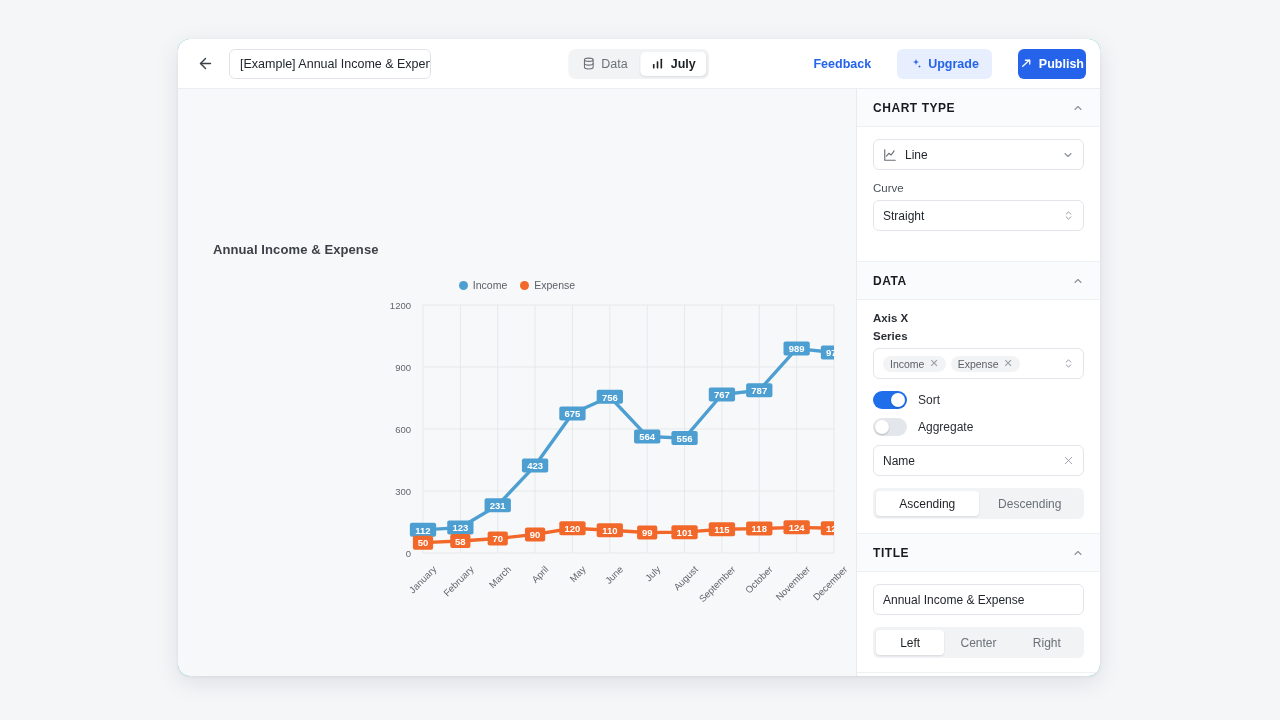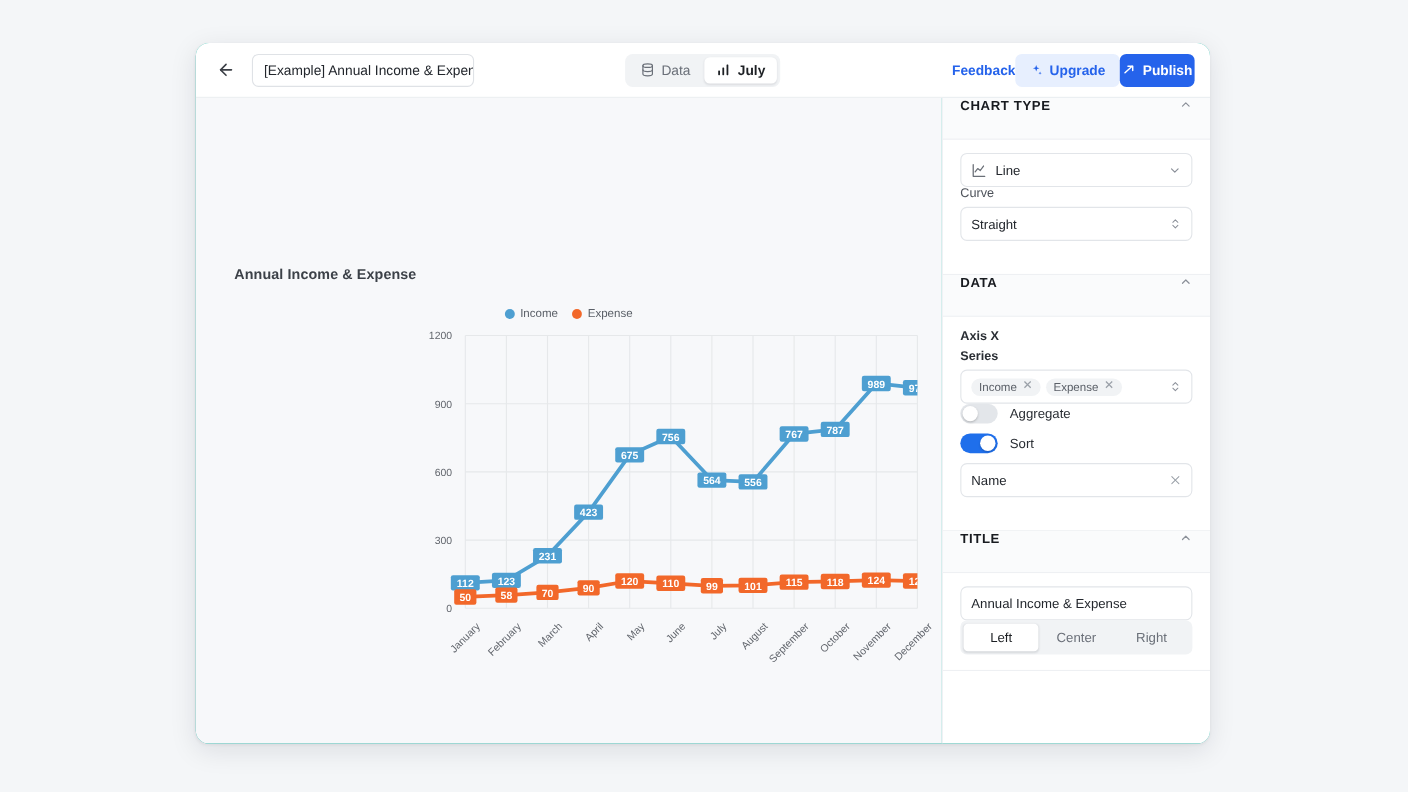--- a/index.html
+++ b/index.html
@@ -51,21 +51,21 @@
     display: flex; align-items: center; gap: 6px;
     height: 24px; padding: 0 11px; border-radius: 5px;
     font-size: 12.5px; color: #6b7079; cursor: pointer;
     white-space: nowrap;
   }
   .seg-item.active {
     background: #fff; color: #1d2024; font-weight: 600;
     box-shadow: 0 1px 2px rgba(17,24,39,.10);
   }
   #topbar-right {
-    margin-left: auto; display: flex; align-items: center; gap: 0;
+    margin-left: auto; display: flex; align-items: center; gap: 26px;
   }
   .feedback-link {
     font-size: 12.5px; font-weight: 600; color: #2563eb; cursor: pointer;
   }
   .btn-upgrade {
     display: flex; align-items: center; gap: 6px;
     height: 30px; padding: 0 13px; border-radius: 6px;
     background: #e7effe; color: #2563eb;
     font-size: 12.5px; font-weight: 700; cursor: pointer;
   }
@@ -94,37 +94,38 @@
   .legend-item { display: flex; align-items: center; gap: 5px; }
   .legend-dot { width: 9px; height: 9px; border-radius: 50%; }
   #plot-wrap { position: absolute; left: 0; top: 0; width: 678px; height: 587px; }
   
   #panel {
     flex: 0 0 244px; background: #fff;
     border-left: 1px solid #e9ebef;
     overflow: hidden;
   }
   .section-head {
-    height: 38px; display: flex; 
+    height: 38px; display: flex; align-items: center;
     padding: 0 16px; background: #fafbfc;
     border-bottom: 1px solid #eef0f3;
   }
   .section-head .t {
     font-size: 12px; font-weight: 700; color: #181b20; letter-spacing: .55px;
   }
   .section-head .chev { margin-left: auto; color: #8b9099; display:flex; }
   .section-body { padding: 12px 16px 14px; border-bottom: 1px solid #eef0f3; }
   .field-label {
     font-size: 11.5px; font-weight: 700; color: #2a2e34; margin-bottom: 6px;
   }
   .field-label.reg { font-weight: 400; color: #4b5058; }
   .control {
     height: 31px; border: 1px solid #e2e5e9; border-radius: 6px;
     background: #fff; display: flex; align-items: center;
     padding: 0 9px; font-size: 12px; color: #23272d; cursor: pointer;
+    margin-bottom: 12px;
   }
   .control:last-child { margin-bottom: 16px; }
   .control .icon-left { margin-right: 8px; display: flex; color: #6a6f77; }
   .control .caret { margin-left: auto; color: #8b9099; display: flex; }
   .tag-wrap { display: flex; align-items: center; gap: 5px; }
   .tag {
     display: flex; align-items: center; gap: 5px;
     background: #f1f3f5; border-radius: 11px;
     padding: 2px 7px; font-size: 10.5px; color: #5b6068;
   }
@@ -383,41 +384,45 @@
           </span>
           <span class="caret">
             <svg width="11" height="13" viewBox="0 0 24 24" fill="none" stroke="currentColor" stroke-width="2" stroke-linecap="round" stroke-linejoin="round">
                 <polyline points="7 9 12 4 17 9"></polyline>
                 <polyline points="7 15 12 20 17 15"></polyline>
               </svg>
           </span>
         </div>
 
         <div class="toggle-row">
+          <span class="switch on">
+              <span class="knob"></span>
+            </span>
+          <span class="lbl">Sort</span>
+        </div>
+        <div class="toggle-row">
           <span class="switch">
               <span class="knob"></span>
             </span>
           <span class="lbl">Aggregate</span>
-        </div>
-        <div class="toggle-row">
-          <span class="switch on">
-              <span class="knob"></span>
-            </span>
-          <span class="lbl">Sort</span>
         </div>
 
         <div class="control">
           <span>Name</span>
           <span class="clear-x">
             <svg width="11" height="11" viewBox="0 0 24 24" fill="none" stroke="currentColor" stroke-width="2" stroke-linecap="round">
                 <line x1="5" y1="5" x2="19" y2="19"></line>
                 <line x1="19" y1="5" x2="5" y2="19"></line>
               </svg>
           </span>
         </div>
+        <div class="segbar">
+          <div class="opt active">Ascending</div>
+          <div class="opt">Descending</div>
+        </div>
       </div>
 
       <div class="section-head">
         <span class="t">TITLE</span>
         <span class="chev">
           <svg width="12" height="12" viewBox="0 0 24 24" fill="none" stroke="currentColor" stroke-width="2.2" stroke-linecap="round" stroke-linejoin="round">
               <polyline points="18 15 12 9 6 15"></polyline>
             </svg>
         </span>
       </div>

